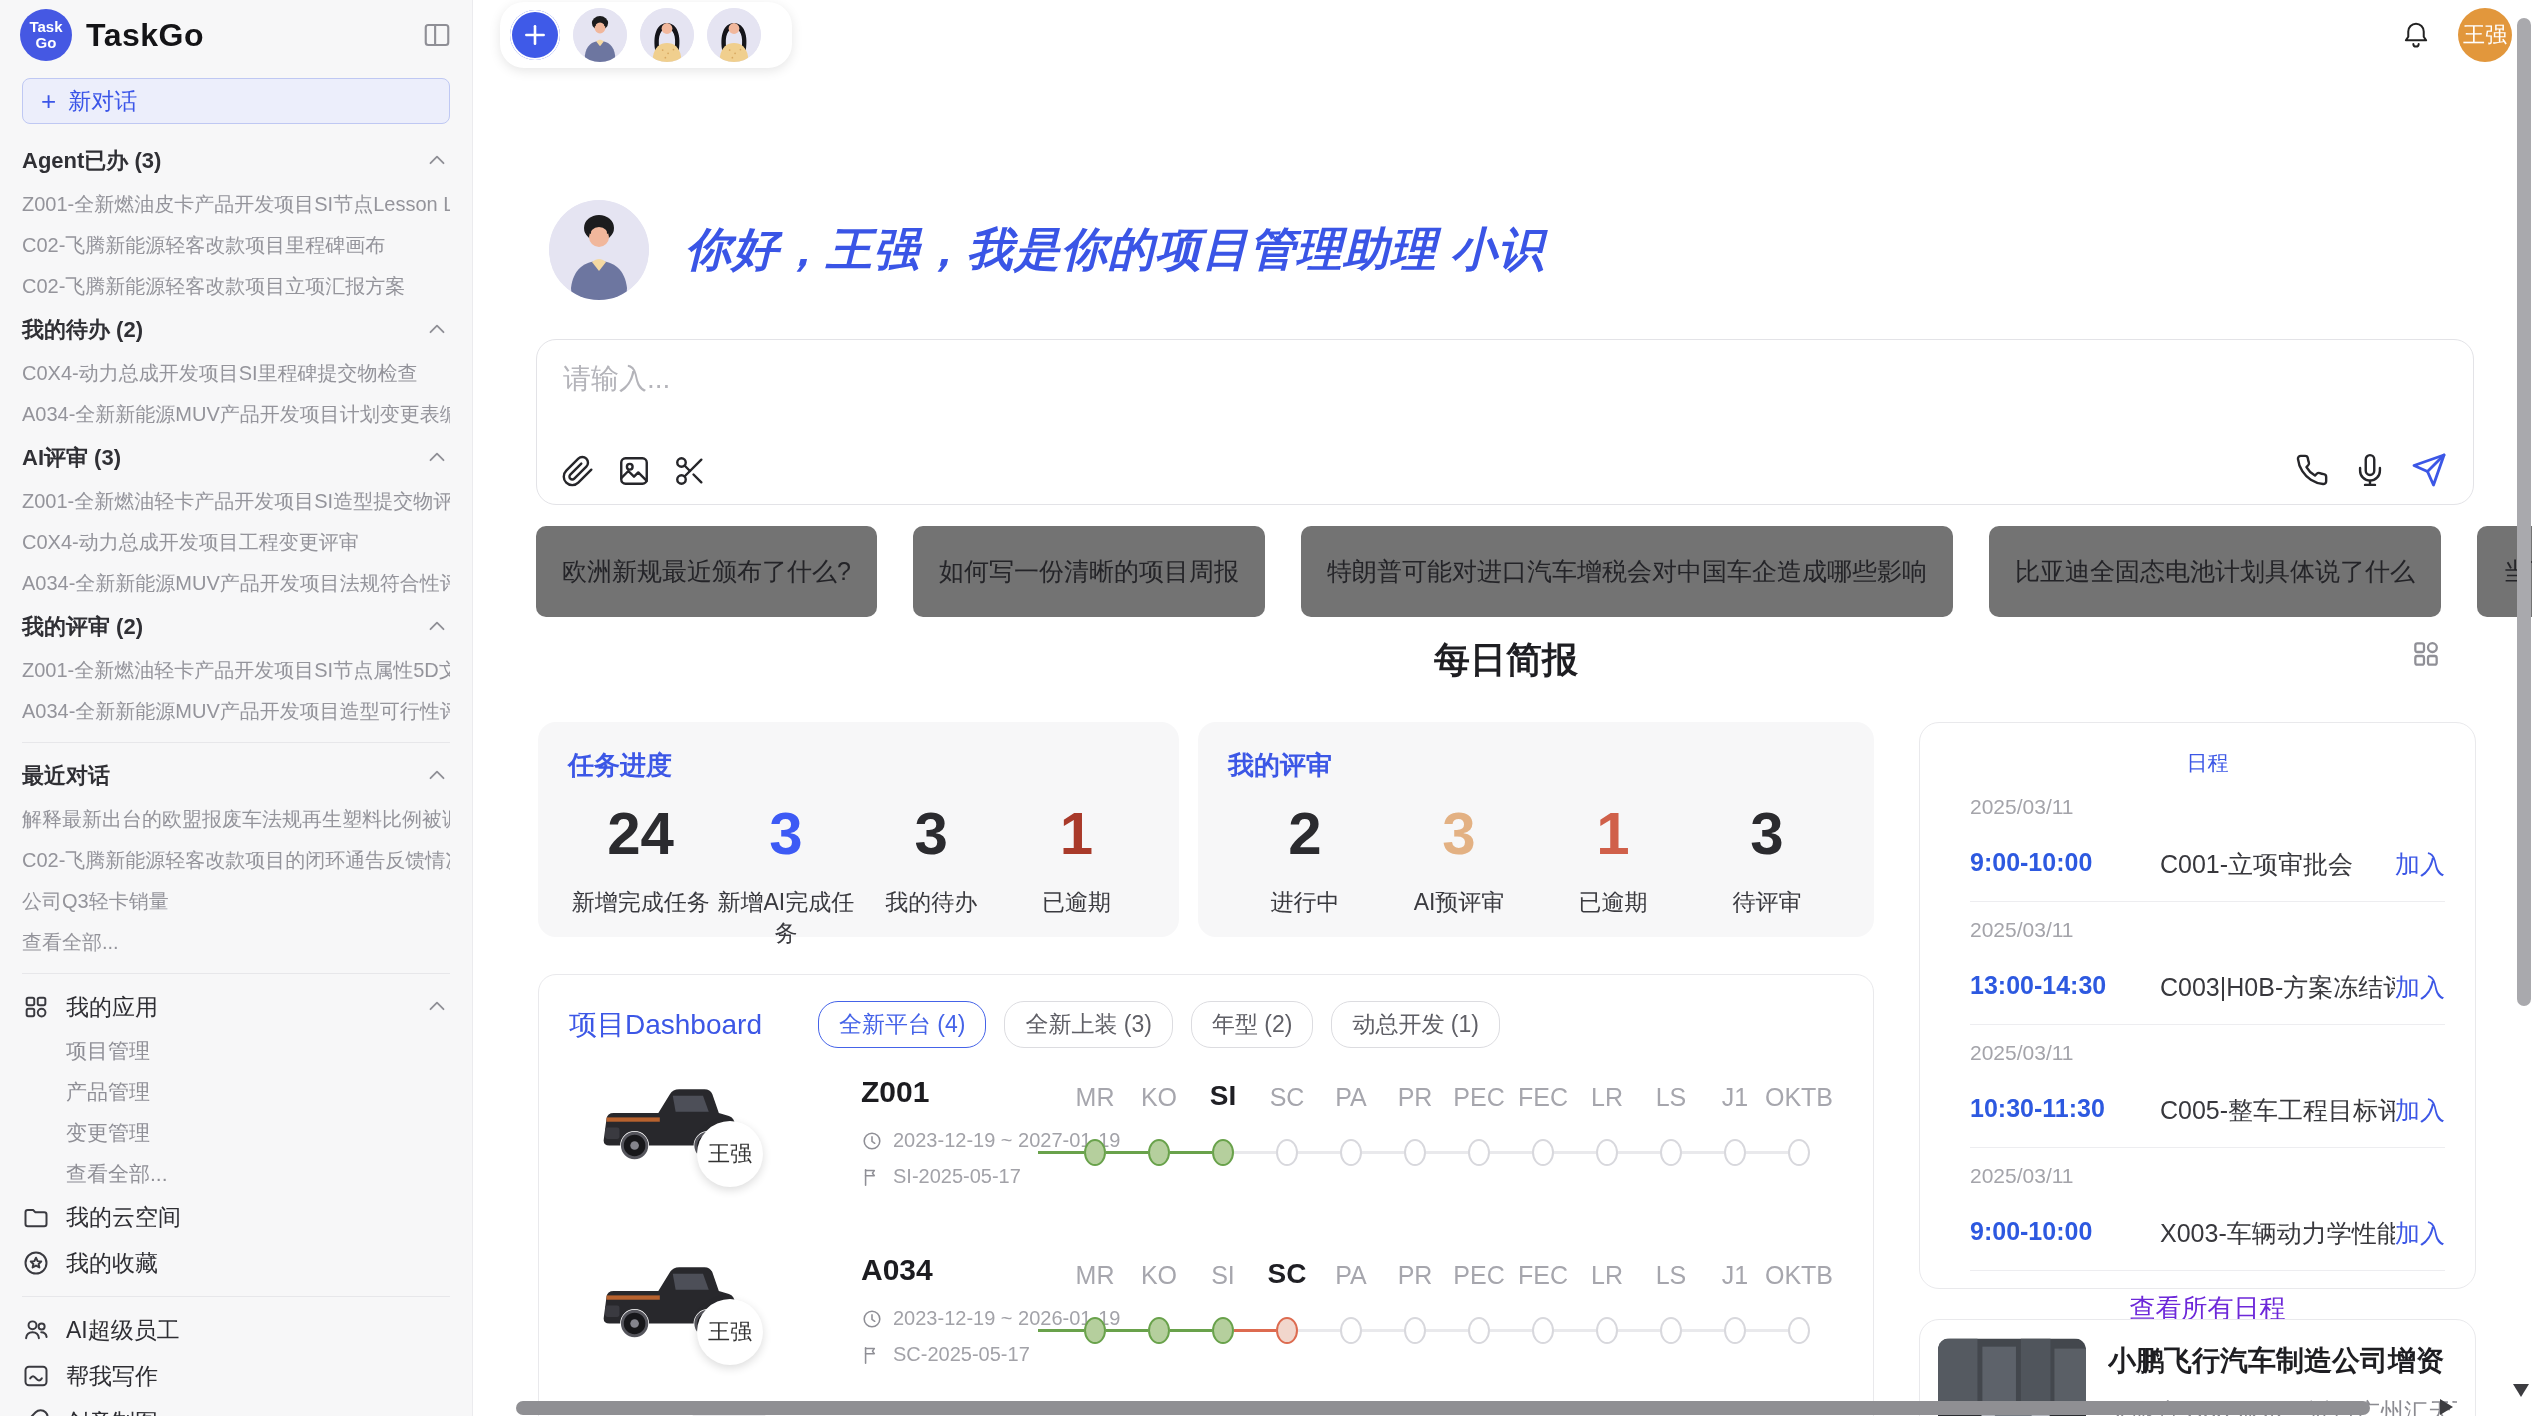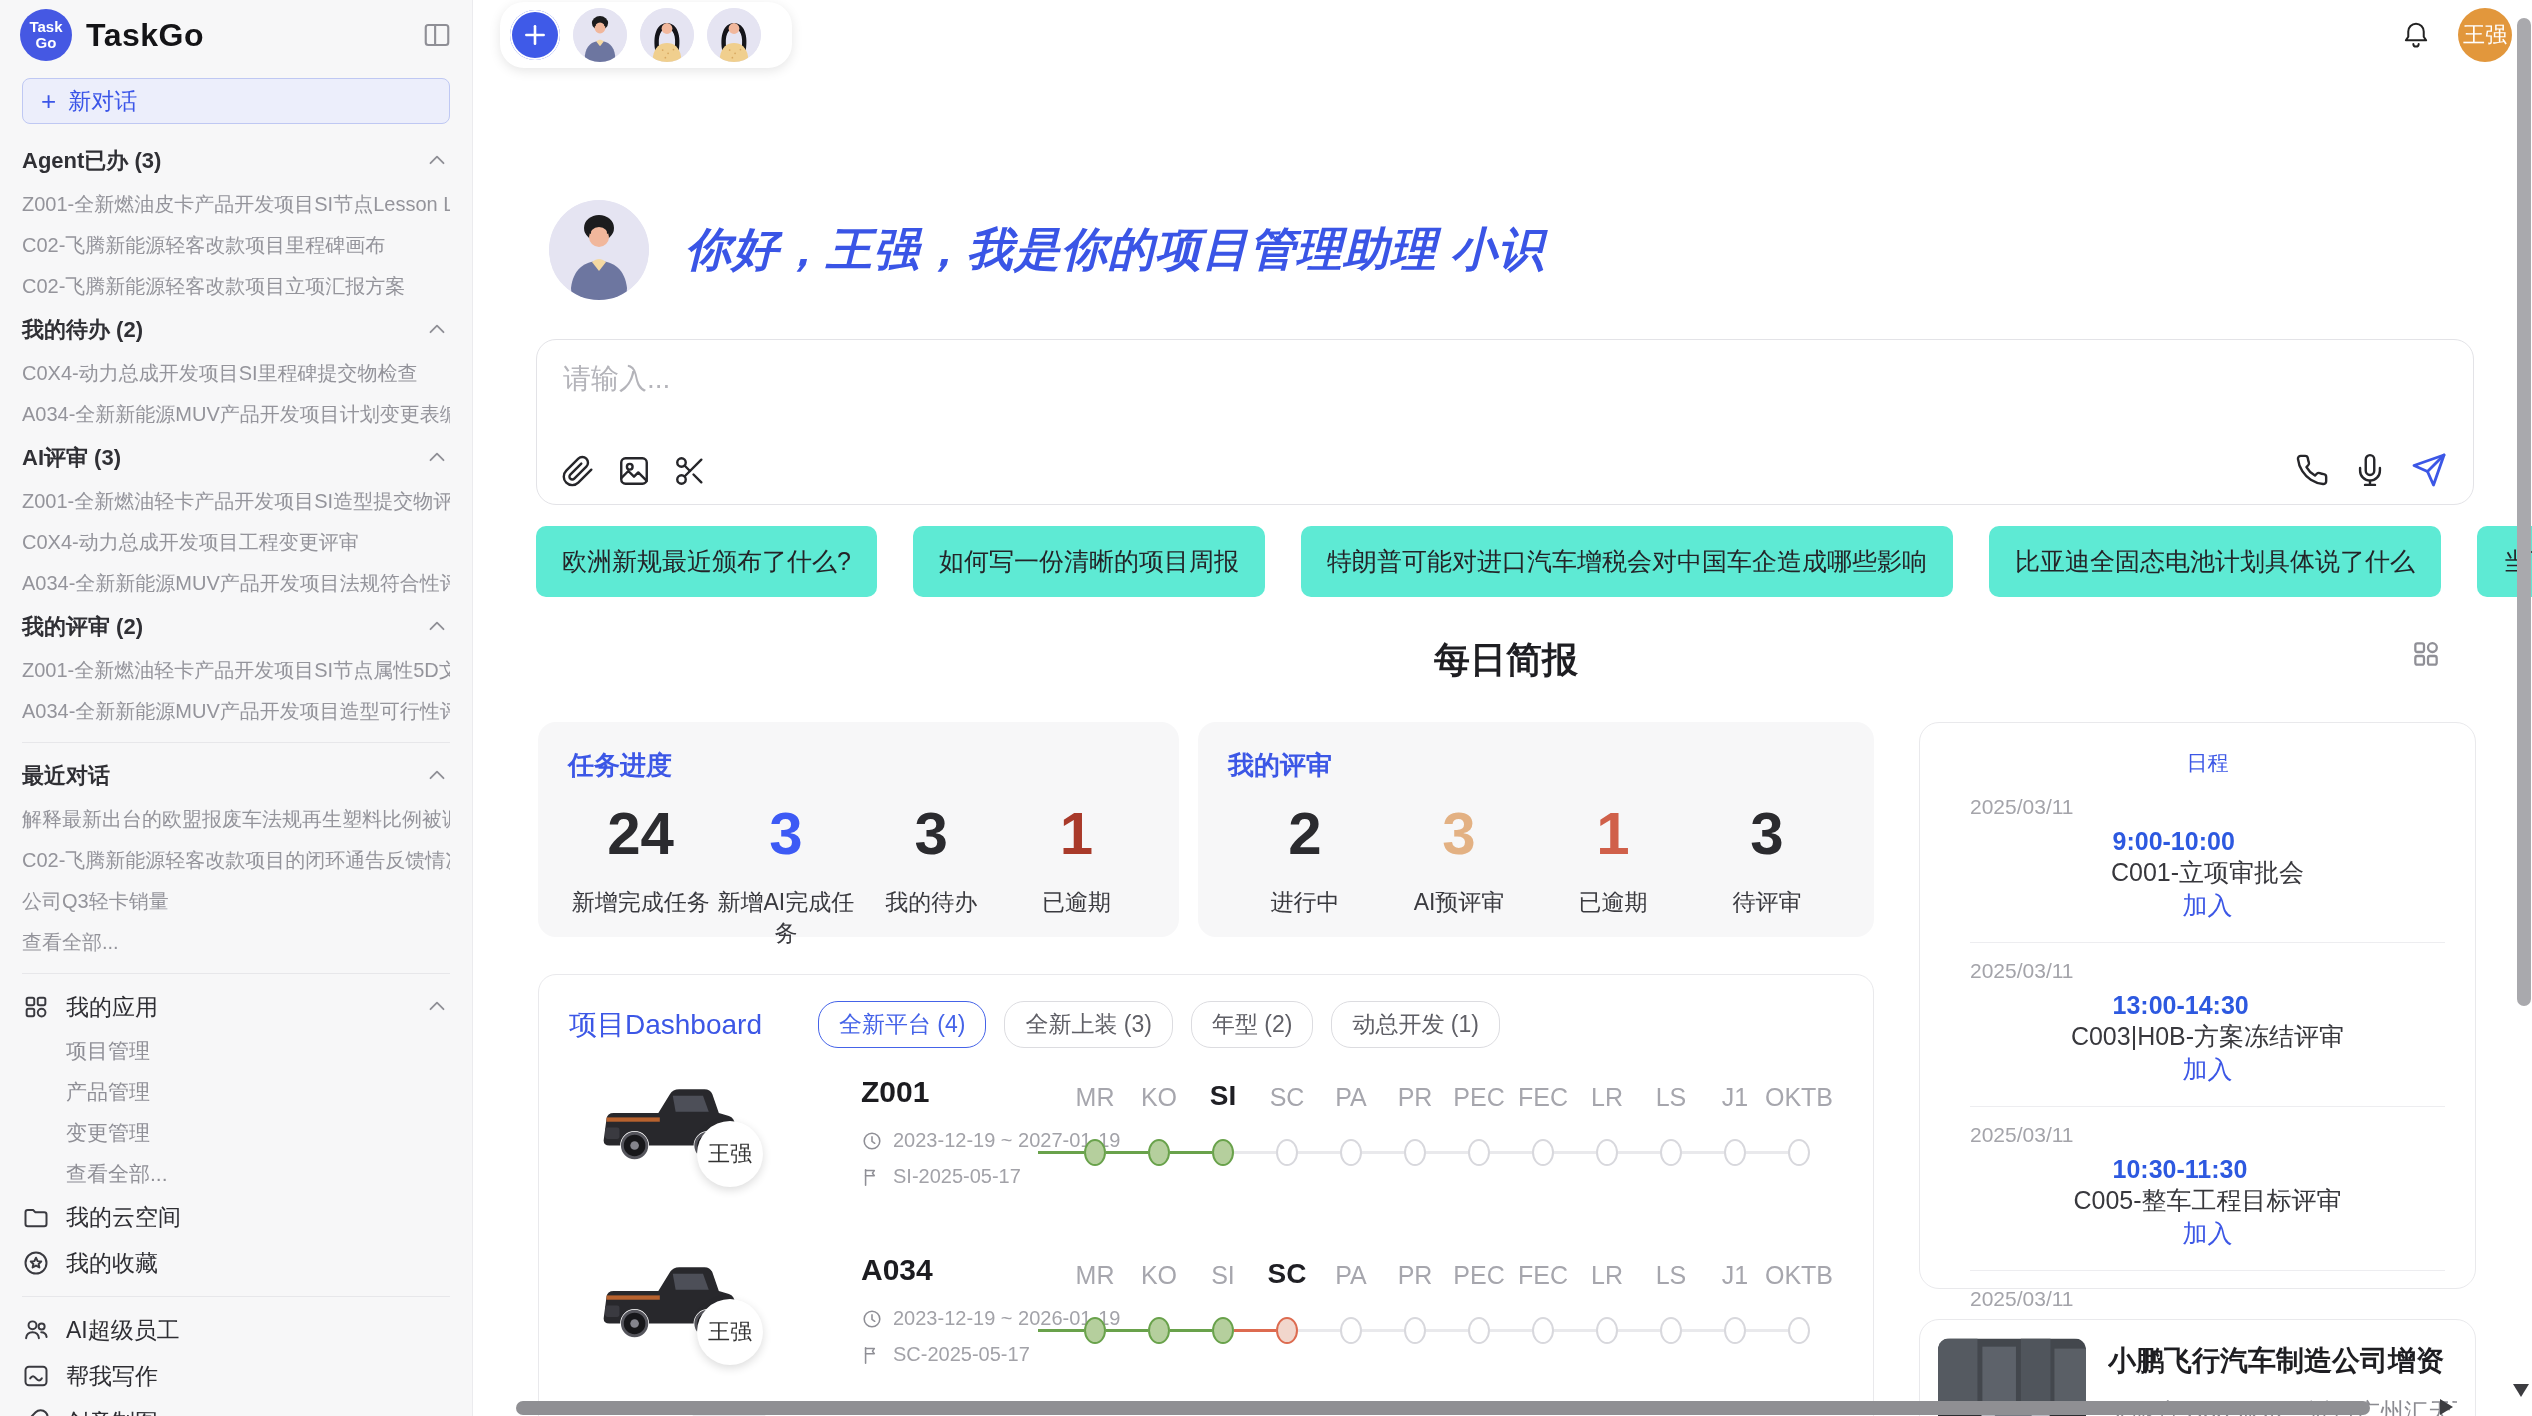--- a/index.html
+++ b/index.html
@@ -53,21 +53,21 @@
               border-radius:20px;background:#fff;}
   .input-card textarea{position:absolute;left:24px;top:18px;width:1600px;height:70px;border:none;outline:none;
               resize:none;font-size:28px;color:#15803d;background:transparent;font-family:inherit;}
   .input-card textarea::placeholder{color:#b4b4ba;}
   .in-icons-l{position:absolute;left:24px;bottom:16px;display:flex;gap:22px;align-items:center;}
   .in-icons-r{position:absolute;right:26px;bottom:16px;display:flex;gap:24px;align-items:center;}
   .icon-btn{cursor:pointer;display:flex;align-items:center;justify-content:center;}
 
   
   .chips{position:absolute;left:536px;top:526px;width:1945px;display:flex;gap:36px;}
-  .chip{background:#5eead4;border-radius:10px;padding:19px 26px;font-size:25px;color:#242428;
+  .chip{background:#737373;border-radius:10px;padding:29px 26px;font-size:25px;color:#242428;
         white-space:nowrap;cursor:pointer;}
 
   
   .brief-title{position:absolute;left:536px;top:636px;width:1940px;text-align:center;font-size:36px;
                font-weight:700;color:#1e1e22;}
   .brief-grid-icon{position:absolute;left:2410px;top:638px;cursor:pointer;}
   .stat-card{position:absolute;top:722px;height:215px;background:#f7f7f8;border-radius:18px;padding:26px 30px 0;}
   .stat-card.c1{left:538px;width:641px;}
   .stat-card.c2{left:1198px;width:676px;}
   .stat-card h3{margin:0;font-size:26px;font-weight:700;color:#3c57e6;}
@@ -102,21 +102,21 @@
   .ms-line.green{background:#69a24b;}
   .ms-line.red{background:#dd6b50;}
   .row3-hint{position:absolute;left:150px;top:432px;width:80px;height:20px;border-radius:40px 40px 0 0;background:#ececee;}
 
   
   .sched{position:absolute;left:1919px;top:722px;width:557px;height:567px;background:#fff;
          border:1px solid #e9e9ec;border-radius:20px;padding:0 30px 0 50px;}
   .sched-title{text-align:center;font-size:21px;color:#3c57e6;margin:26px 0 2px;}
   .s-item{padding:16px 0 20px;border-bottom:1px solid #ededf0;}
   .s-date{font-size:21px;color:#a4a4aa;}
-  .s-line2{display:flex;align-items:center;margin-top:8px;flex-direction:column;}
+  .s-line2{display:flex;margin-top:29px;}
   .s-time{width:190px;font-size:25px;font-weight:700;color:#2d59e0;flex:none;}
   .s-name{flex:1;font-size:25px;color:#38383d;white-space:nowrap;overflow:hidden;}
   .s-join{font-size:25px;color:#3c57e6;cursor:pointer;flex:none;}
   .s-viewall{text-align:center;font-size:26px;color:#6d28d9;margin-top:20px;cursor:pointer;}
 
   
   .news{position:absolute;left:1919px;top:1319px;width:557px;height:150px;background:#fff;
         border:1px solid #e9e9ec;border-radius:20px;padding:18px;display:flex;gap:22px;overflow:hidden;}
   .news-img{width:148px;height:112px;border-radius:12px;overflow:hidden;flex:none;}
   .news-title{font-size:28px;font-weight:700;color:#1e1e22;margin-top:4px;}

